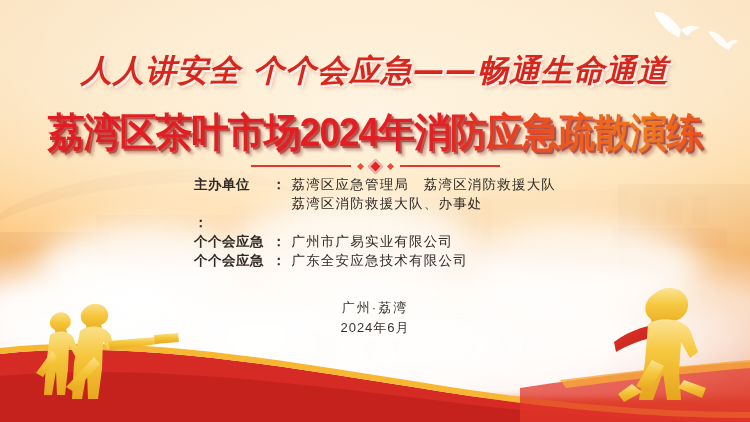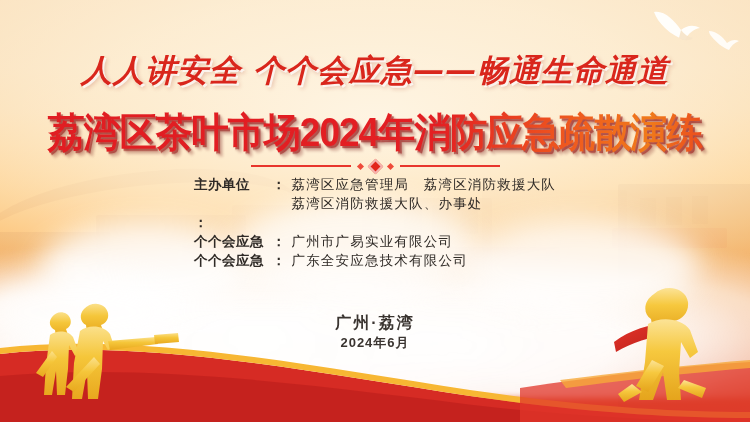--- a/index.html
+++ b/index.html
@@ -136,26 +136,25 @@
   .org-value{
     font-size:13.5px;font-weight:400;color:#2f2a26;letter-spacing:1.2px;
   }
   .org-row.cont .org-label,.org-row.cont .org-colon{visibility:hidden;}
 
   .place-block{
     position:absolute;top:298px;left:0;width:750px;
     text-align:center;
   }
   .place{
-    font-size:16px;font-weight:700;color:#3a3430;letter-spacing:2px;
+    font-size:13px;font-weight:400;color:#3a3430;letter-spacing:2px;
     line-height:20px;
-    margin-top:15px;
   }
   .date{
-    font-size:13px;font-weight:700;color:#3a3430;letter-spacing:1px;
+    font-size:13px;font-weight:400;color:#3a3430;letter-spacing:1px;
     line-height:20px;
   }
 </style>
 </head>
 <body>
 
 <div id="poster">
 
   <div class="layer bg-sky"></div>
 

